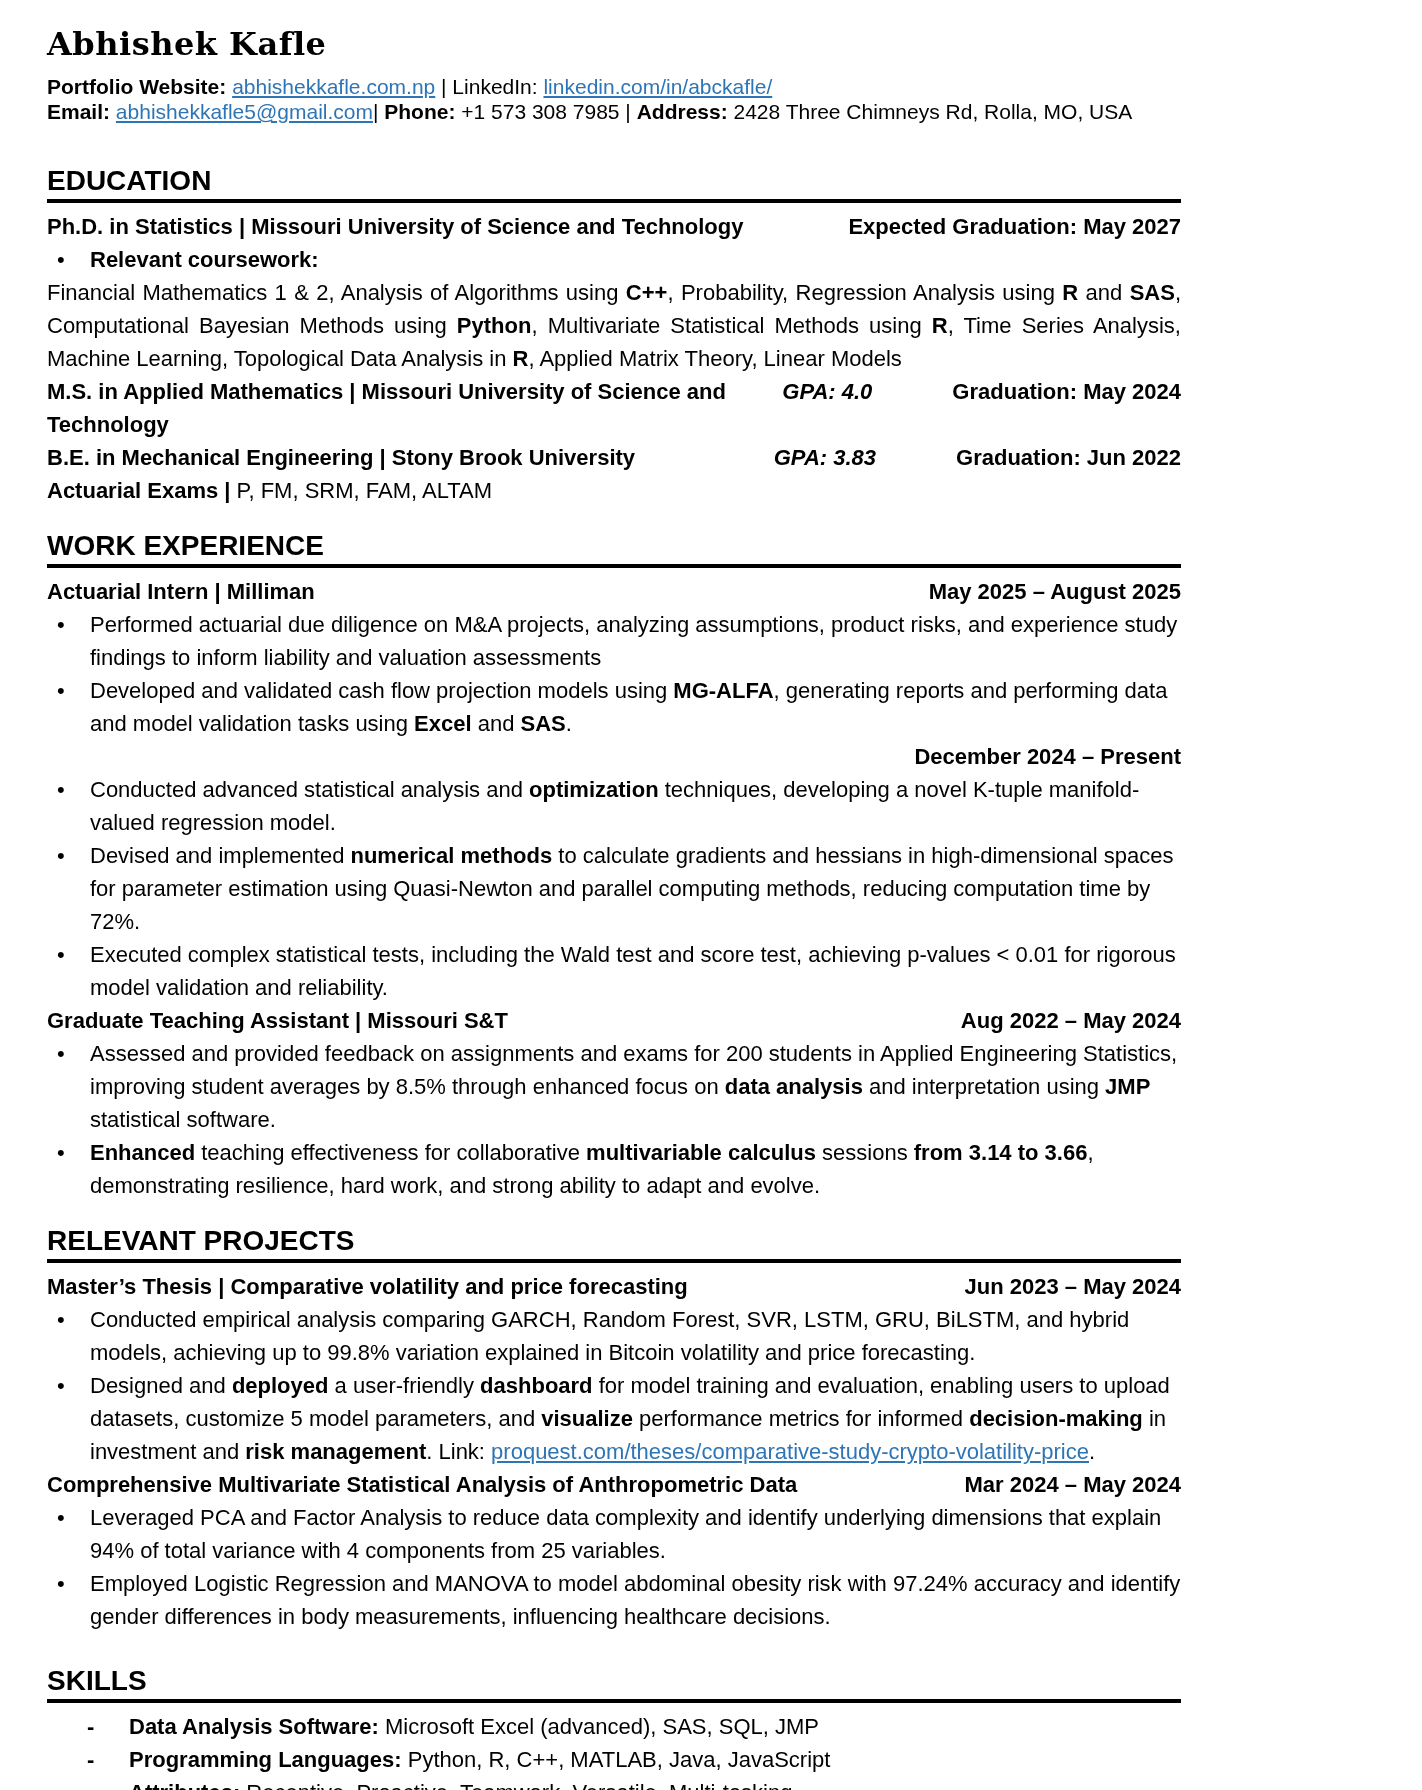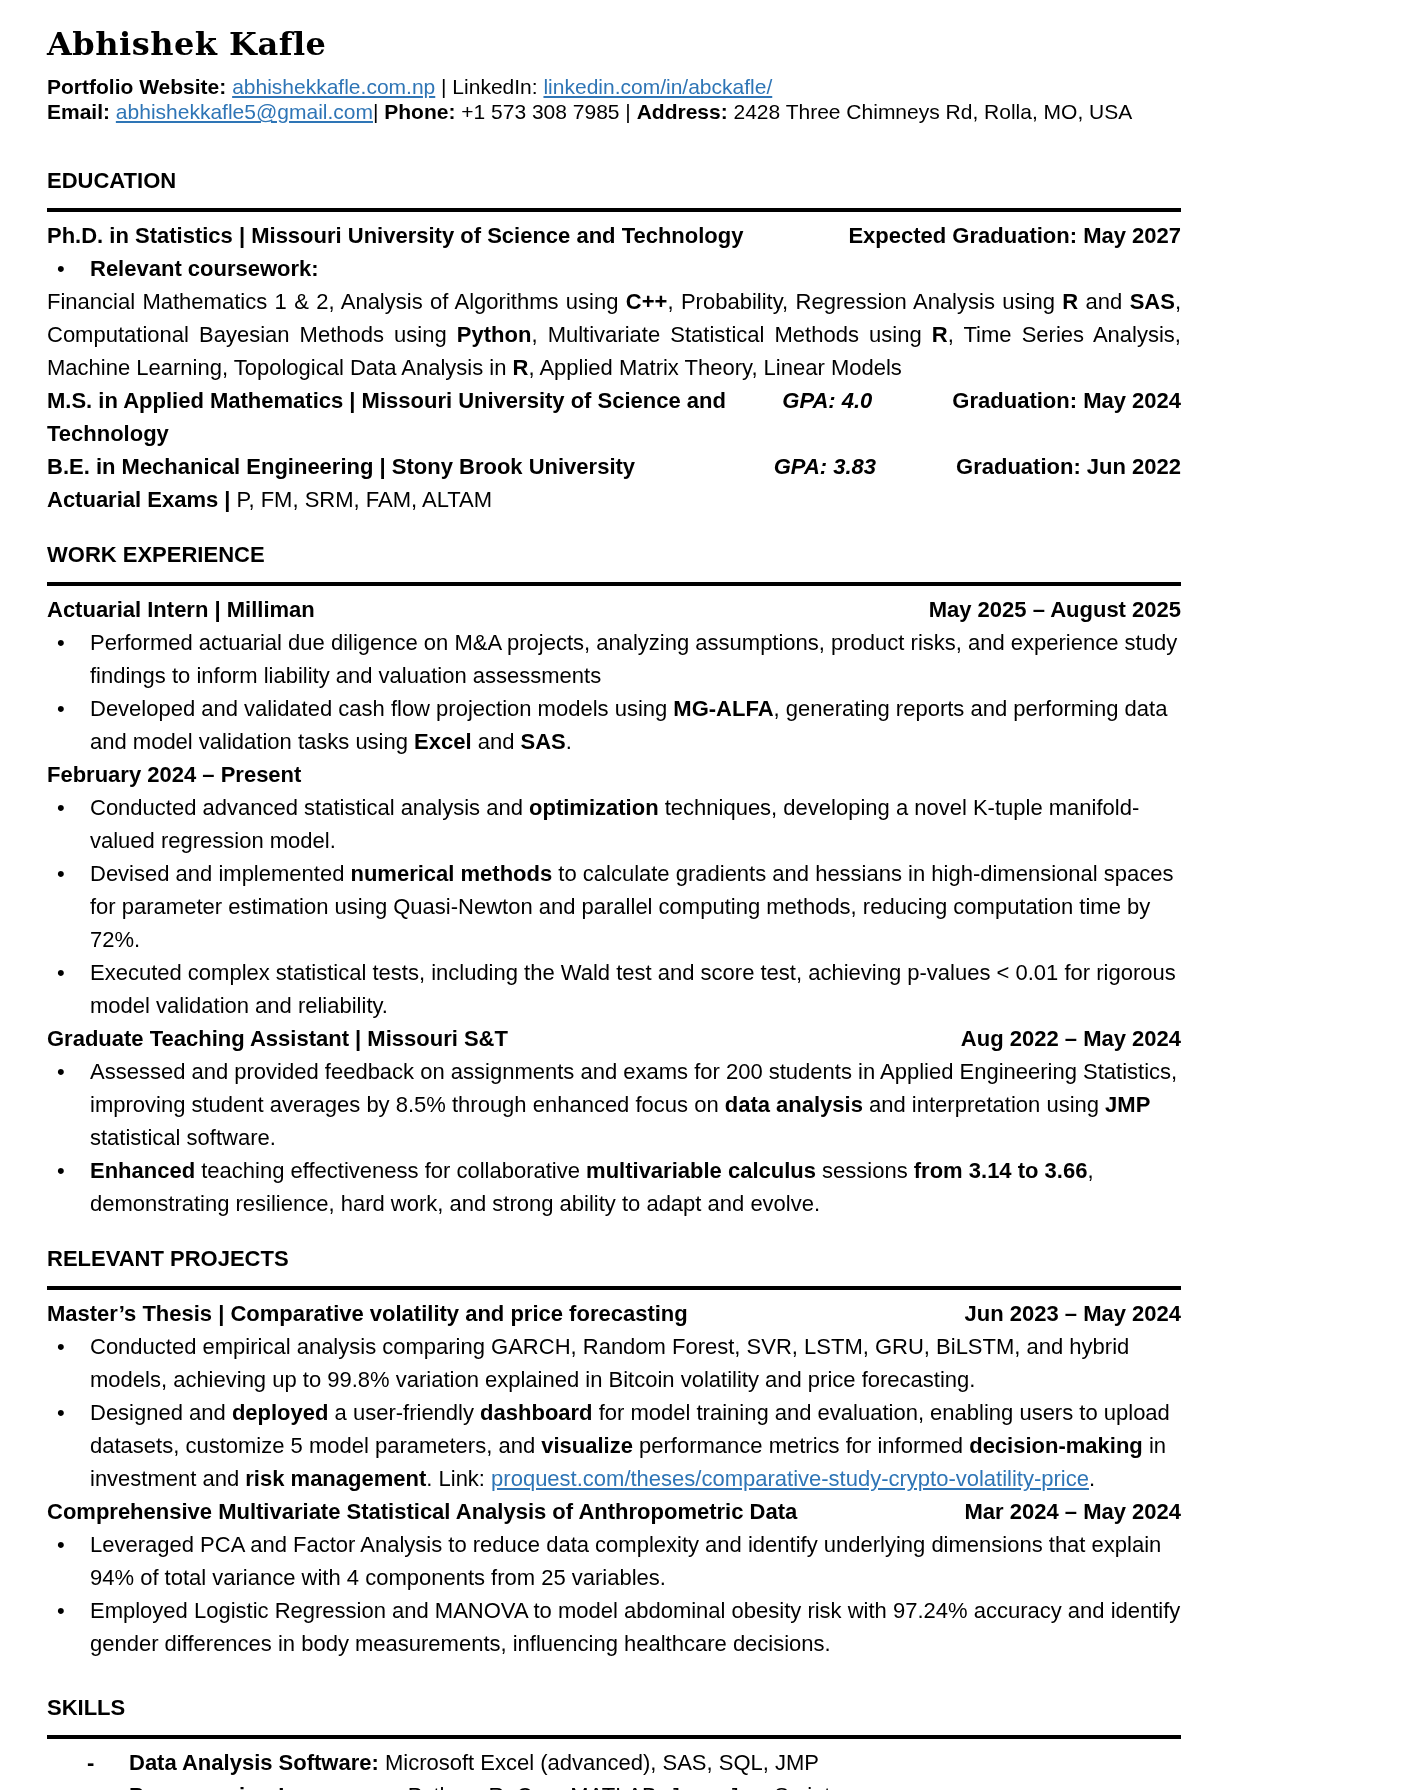--- a/index.html
+++ b/index.html
@@ -16,25 +16,25 @@
   .contact{font-size:21px;line-height:25px;margin:0;}
   .b{font-weight:700;}
   .i{font-style:italic;}
   a.link{color:var(--link,#2E75B6);text-decoration:underline;cursor:pointer;}
   section{display:block;}
   [data-name="section-education"]{margin-top:44px;}
   [data-name="section-work-experience"]{margin-top:26px;}
   [data-name="section-relevant-projects"]{margin-top:26px;}
   [data-name="section-skills"]{margin-top:35px;}
   .sec-title{
-    font-size:22px;font-weight:700;line-height:26px;margin:0;
-    border-bottom:4px solid #000;padding-bottom:14px;
+    font-size:28px;font-weight:700;line-height:26px;margin:0;
+    border-bottom:4px solid #000;padding-bottom:5px;
   }
   .blocks{margin-top:7px;font-size:22px;line-height:33px;}
-  .entry-line{display:flex;align-items:baseline;}
+  .entry-line{display:flex;align-items:baseline;justify-content:flex-end;}
   .entry-left{flex:1 1 auto;min-width:0;}
   .entry-mid{flex:0 0 auto;margin-right:80px;white-space:nowrap;}
   .entry-right{flex:0 0 auto;white-space:nowrap;}
   .bullet-item{display:flex;padding-left:10px;}
   .bullet-item .marker{flex:0 0 33px;width:33px;}
   .bullet-item .btext{flex:1 1 auto;min-width:0;}
   .dash-item{display:flex;padding-left:40px;}
   .dash-item .marker{flex:0 0 42px;width:42px;font-weight:700;}
   .dash-item .btext{flex:1 1 auto;min-width:0;}
   .para{margin:0;}
@@ -84,21 +84,21 @@
           </div>
           <div class="bullet-item" data-name="bullet-item">
             <span class="marker" data-name="bullet-marker">•</span>
             <span class="btext" data-name="item-text"><span data-name="text-run">Performed actuarial due diligence on M&amp;A projects, analyzing assumptions, product risks, and experience study findings to inform liability and valuation assessments</span></span>
           </div>
           <div class="bullet-item" data-name="bullet-item">
             <span class="marker" data-name="bullet-marker">•</span>
             <span class="btext" data-name="item-text"><span data-name="text-run">Developed and validated cash flow projection models using </span><span data-name="text-run" class="b">MG-ALFA</span><span data-name="text-run">, generating reports and performing data and model validation tasks using </span><span data-name="text-run" class="b">Excel</span><span data-name="text-run"> and </span><span data-name="text-run" class="b">SAS</span><span data-name="text-run">.</span></span>
           </div>
           <div class="entry-line" data-name="entry-line">
-            <span class="entry-right" data-name="entry-dates"><span data-name="text-run" class="b">February 2024 – Present</span></span>
+            <span class="entry-right" data-name="entry-dates"><span data-name="text-run" class="b">December 2024 – Present</span></span>
           </div>
           <div class="bullet-item" data-name="bullet-item">
             <span class="marker" data-name="bullet-marker">•</span>
             <span class="btext" data-name="item-text"><span data-name="text-run">Conducted advanced statistical analysis and </span><span data-name="text-run" class="b">optimization</span><span data-name="text-run"> techniques, developing a novel K-tuple manifold-valued regression model.</span></span>
           </div>
           <div class="bullet-item" data-name="bullet-item">
             <span class="marker" data-name="bullet-marker">•</span>
             <span class="btext" data-name="item-text"><span data-name="text-run">Devised and implemented </span><span data-name="text-run" class="b">numerical methods</span><span data-name="text-run"> to calculate gradients and hessians in high-dimensional spaces for parameter estimation using Quasi-Newton and parallel computing methods, reducing computation time by 72%.</span></span>
           </div>
           <div class="bullet-item" data-name="bullet-item">

